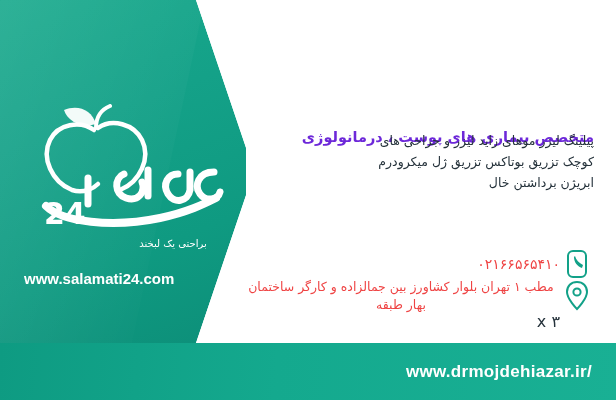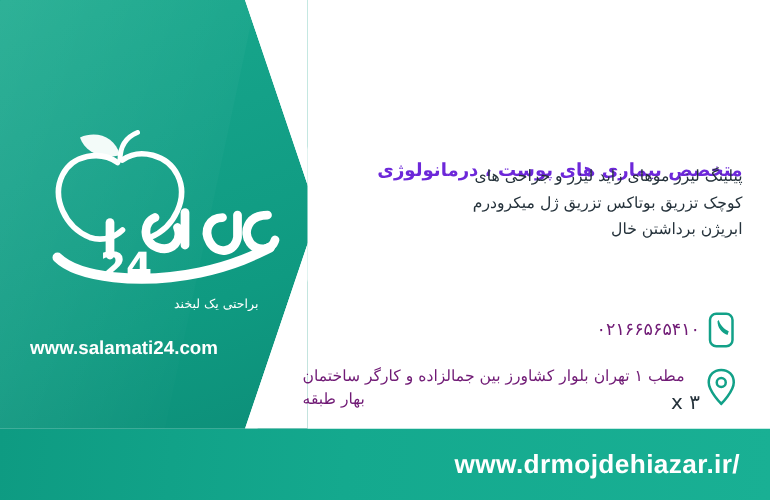--- a/index.html
+++ b/index.html
@@ -27,35 +27,34 @@
   .chevron{
     position:absolute;left:196px;top:0;width:96px;height:343px;
   }
   
   .bottom-bar{
     position:absolute;left:0;top:343px;width:616px;height:57px;
     background:linear-gradient(95deg,#0e9b82 0%,#14a98e 45%,#19b094 100%);
   }
   .site-url{
     position:absolute;right:24px;top:343px;height:57px;display:flex;align-items:center;
-    color:#ffffff;font-size:21px;font-weight:bold;letter-spacing:.3px;
+    color:#ffffff;font-size:17px;font-weight:bold;letter-spacing:.3px;
   }
   
   .logo-wrap{
     position:absolute;left:18px;top:104px;width:212px;height:160px;
   }
   .logo-apple{position:absolute;left:16px;top:0;width:122px;height:92px;}
   .logo-word{
     position:absolute;left:10px;top:56px;width:196px;height:74px;
   }
   .logo-24{
     position:absolute;left:26px;top:92px;
     color:#ffffff;font-size:30px;font-weight:bold;
     font-family:"DejaVu Sans", sans-serif;
-    margin-left:36px;
   }
   .logo-sub{
     position:absolute;left:96px;top:134px;width:118px;text-align:center;
     color:#ffffff;font-size:10px;direction:rtl;
     font-family:"DejaVu Sans", sans-serif;letter-spacing:.5px;
   }
   .logo-site{
     position:absolute;left:6px;top:166px;width:232px;text-align:left;
     color:#ffffff;font-size:15px;font-weight:bold;
     font-family:"Liberation Sans", sans-serif;
@@ -83,26 +82,26 @@
     font-family:"DejaVu Sans", sans-serif;
   }
   .row{
     position:absolute;display:flex;align-items:center;justify-content:flex-start;
     direction:rtl;
   }
   .row .icon-box{
     width:34px;height:36px;flex:0 0 34px;display:flex;align-items:center;justify-content:center;
   }
   .row .row-text{
-    color:#701a75;font-size:12.5px;line-height:18px;
-    font-family:"DejaVu Sans", sans-serif;padding-left:8px;text-align:left;
+    color:#ef4444;font-size:12.5px;line-height:18px;
+    font-family:"DejaVu Sans", sans-serif;padding-left:8px;text-align:center;
   }
   .phone-row{right:0;top:246px;width:360px;}
   .phone-row .row-text{font-size:14px;letter-spacing:1px;}
-  .addr-row{right:0;top:292px;width:360px;}
+  .addr-row{right:0;top:278px;width:360px;}
   .addr-ext{
     position:absolute;right:34px;top:312px;color:#25323b;font-size:16px;
     font-family:"DejaVu Sans", sans-serif;
   }
   svg{display:block;}
 </style>
 </head>
 <body>
 
 <div class="card">

